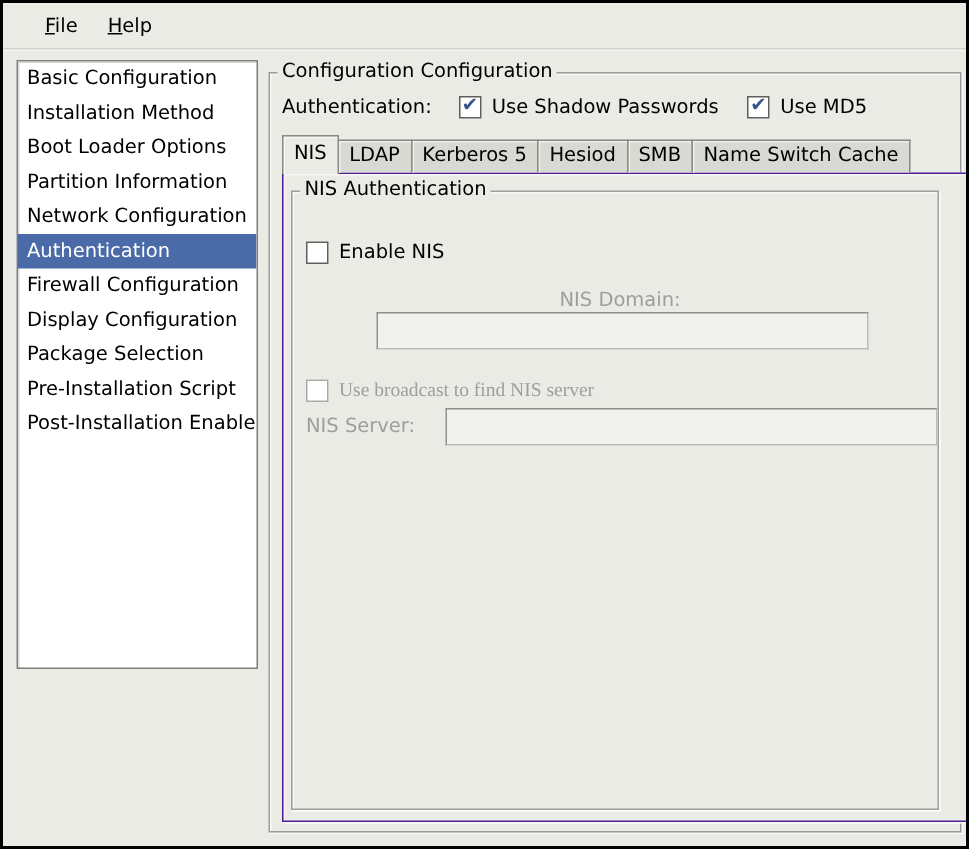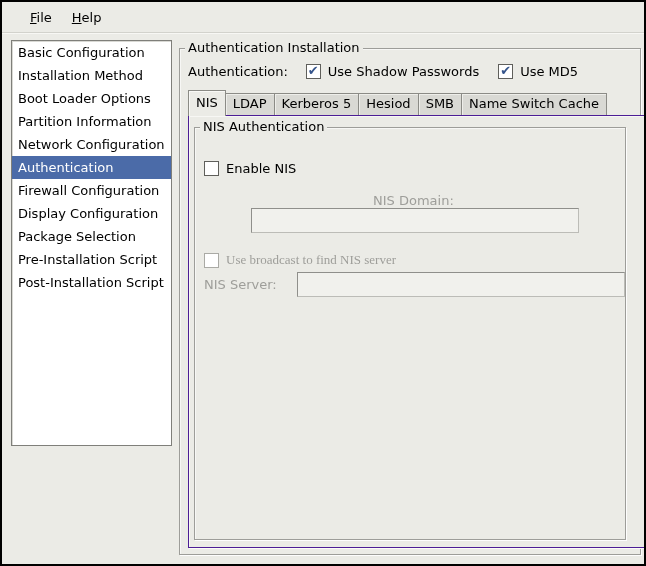--- a/index.html
+++ b/index.html
@@ -120,25 +120,25 @@
     <div class="side-item">Basic Configuration</div>
     <div class="side-item">Installation Method</div>
     <div class="side-item">Boot Loader Options</div>
     <div class="side-item">Partition Information</div>
     <div class="side-item">Network Configuration</div>
     <div class="side-item selected">Authentication</div>
     <div class="side-item">Firewall Configuration</div>
     <div class="side-item">Display Configuration</div>
     <div class="side-item">Package Selection</div>
     <div class="side-item">Pre-Installation Script</div>
-    <div class="side-item">Post-Installation Script</div>
+    <div class="side-item">Post-Installation Enable</div>
   </div>
 
   <div class="main-frame groove">
-    <span class="frame-legend">Authentication Installation</span>
+    <span class="frame-legend">Configuration Configuration</span>
 
     <div class="auth-row">
       <span class="auth-label">Authentication:</span>
       <div class="checkbox-group">
         <span class="cb">
             <span class="mark">✔</span>
           </span>
         <span>Use Shadow Passwords</span>
       </div>
       <div class="checkbox-group gap-md5">

